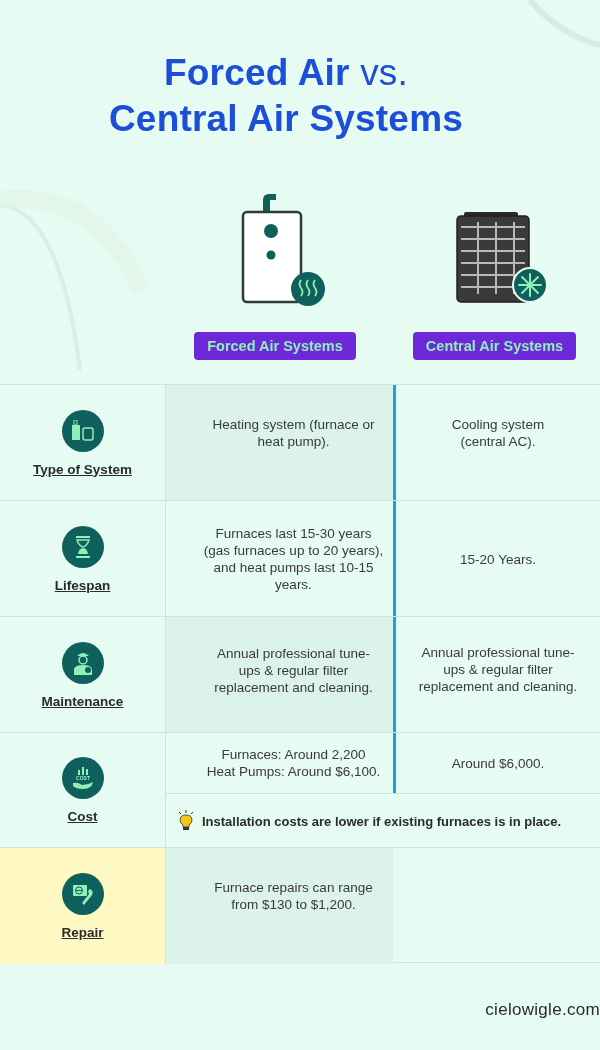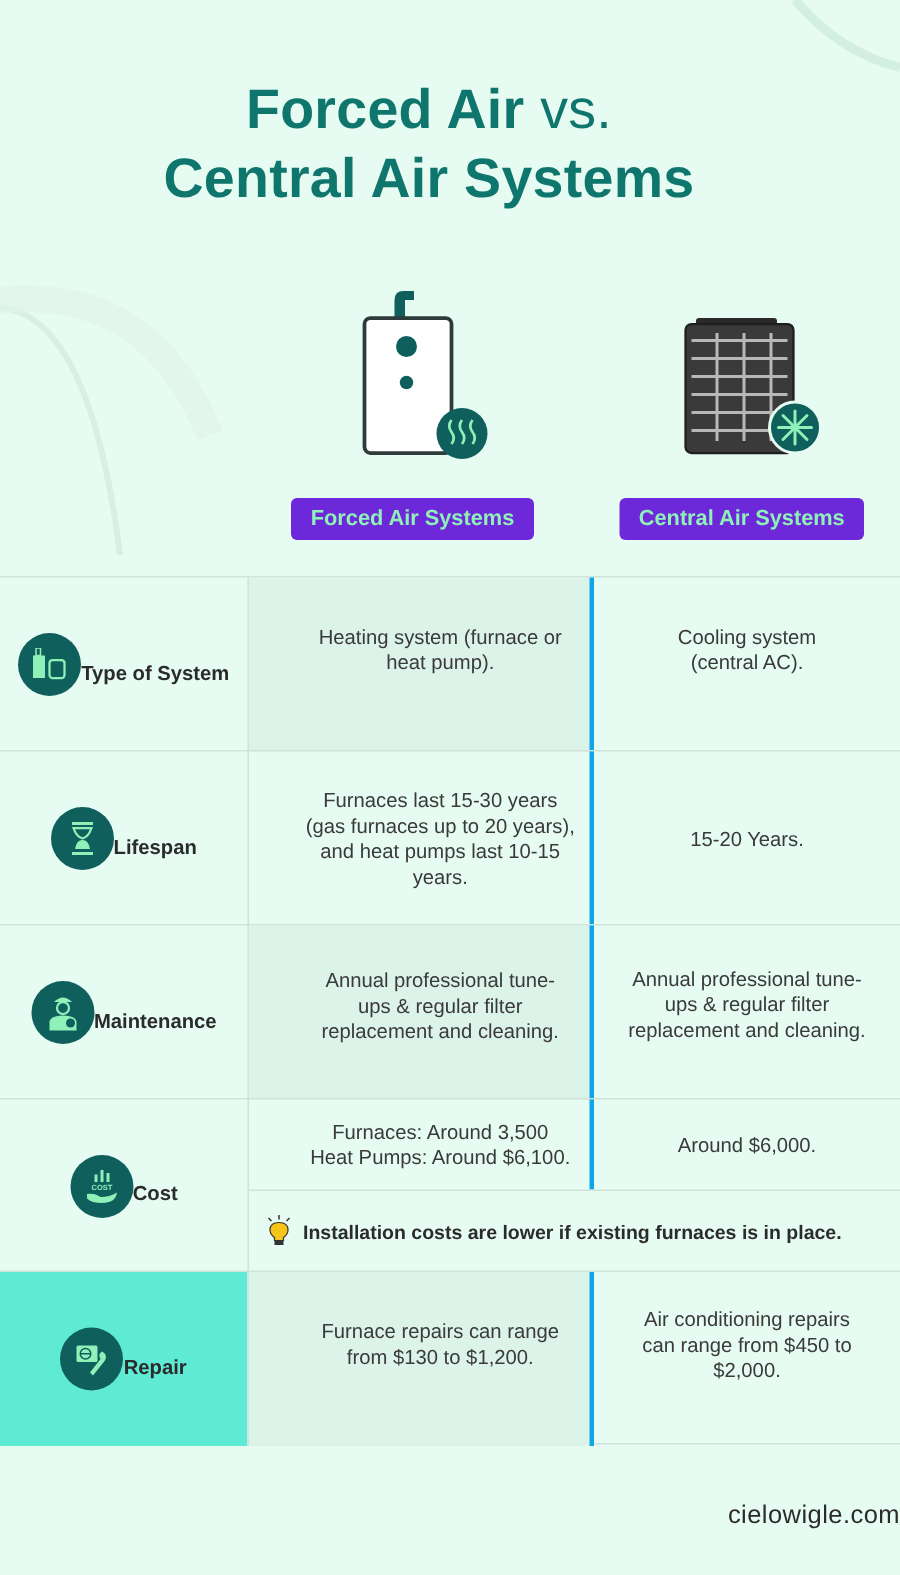--- a/index.html
+++ b/index.html
@@ -8,33 +8,33 @@
     background: #e6fbf1;
     font-family: "Liberation Sans", "DejaVu Sans", sans-serif;
     color: #2b2b2b;
     position: relative;
     overflow: hidden;
   }
   .deco { position: absolute; pointer-events: none; }
   .title {
     position: absolute; left: 0; top: 50px; width: 572px;
     text-align: center; font-weight: 700; font-size: 37px; line-height: 46px;
-    color: #0f766e; letter-spacing: 0.2px;
+    color: #1d4ed8; letter-spacing: 0.2px;
   }
   .title .vs { font-weight: 400; }
   .sys-icon { position: absolute; }
   .sys-label {
     position: absolute; top: 332px; height: 28px;
     background: #6d28d9; color: #8ff0b8; border-radius: 4px;
     font-weight: 700; font-size: 14.5px; line-height: 28px; text-align: center;
   }
   .table { position: absolute; left: 0; top: 384px; width: 600px; }
   .row { position: absolute; left: 0; width: 600px; border-top: 1px solid #cfe3d9; }
   .cell { position: absolute; top: 0; display: flex; align-items: center; justify-content: center; text-align: center; }
-  .c-label { left: 0; width: 165px; flex-direction: row; }
+  .c-label { left: 0; width: 165px; flex-direction: column; text-decoration: underline; }
   .c-a { left: 165px; width: 228px; border-left: 1px solid #cfe3d9; padding-left: 28px; }
   .c-b { left: 393px; width: 207px; border-left: 3px solid #0ea5e9; }
   .shade { background: #dcf3e9; }
   .txt { font-size: 13.5px; line-height: 17px; color: #3a3a3a; padding: 0 8px; }
   .rlabel { font-weight: 700; font-size: 13.5px; color: #2b2b2b; margin-top: 10px; }
   .ricon { width: 42px; height: 42px; border-radius: 50%; background: #0f5f5c; display: flex; align-items: center; justify-content: center; }
   .note {
     position: absolute; left: 165px; width: 435px; border-left: 1px solid #cfe3d9; border-top: 1px solid #cfe3d9;
     display: flex; align-items: center; padding-left: 10px;
     font-weight: 700; font-size: 13px; color: #2b2b2b;
@@ -160,54 +160,51 @@
             <rect x="8" y="5" width="2" height="5" fill="#8ff0b8"></rect>
             <rect x="12" y="2" width="2" height="8" fill="#8ff0b8"></rect>
             <rect x="16" y="4" width="2" height="6" fill="#8ff0b8"></rect>
             <text x="13" y="15" font-size="5" fill="#8ff0b8" text-anchor="middle" font-family="Liberation Sans, sans-serif" font-weight="700">COST</text>
             <path d="M3 18 Q8 17 12 20 Q18 20 23 17 Q22 24 13 24 Q6 24 3 21Z" fill="#8ff0b8"></path>
           </svg>
       </div>
       <div class="rlabel">Cost</div>
     </div>
     <div class="cell c-a" style="height:60px;flex-direction:column">
-      <div class="txt">Furnaces: Around 3,500</div>
+      <div class="txt">Furnaces: Around 2,200</div>
       <div class="txt">Heat Pumps: Around $6,100.</div>
     </div>
     <div class="cell c-b" style="height:60px">
         <div class="txt">Around $6,000.</div>
       </div>
     <div class="note" style="top:60px;height:55px">
       <svg width="20" height="22" viewBox="0 0 20 22" style="margin-right:6px">
         <g stroke="#333" stroke-width="1">
             <line x1="10" y1="0" x2="10" y2="3"></line>
             <line x1="3" y1="2" x2="5" y2="4"></line>
             <line x1="17" y1="2" x2="15" y2="4"></line>
           </g>
         <path d="M10 5 Q4 5 4 10 Q4 13 7 15 V17 H13 V15 Q16 13 16 10 Q16 5 10 5Z" fill="#f5c518" stroke="#333" stroke-width="0.8"></path>
         <rect x="7" y="17" width="6" height="3" fill="#333"></rect>
       </svg>
       <span>Installation costs are lower if existing furnaces is in place.</span>
     </div>
   </div>
 
   <div class="row" style="top:463px;height:116px;border-bottom:1px solid #cfe3d9">
-    <div class="cell c-label" style="height:116px;background:#5eead4">
+    <div class="cell c-label" style="height:116px;background:#fef9c3">
       <div class="ricon">
         <svg width="26" height="26" viewBox="0 0 26 26">
             <rect x="3" y="4" width="14" height="11" rx="1" fill="#8ff0b8"></rect>
             <circle cx="9" cy="9.5" r="3.5" fill="none" stroke="#0f5f5c" stroke-width="1"></circle>
             <line x1="5.5" y1="9.5" x2="12.5" y2="9.5" stroke="#0f5f5c"></line>
             <path d="M20 8 Q24 10 22 14 L14 24 L12 22 L19 13 Q17 10 20 8Z" fill="#8ff0b8"></path>
           </svg>
       </div>
       <div class="rlabel">Repair</div>
     </div>
     <div class="cell c-a shade" style="height:116px">
         <div class="txt" style="width:190px;margin-top:-20px">Furnace repairs can range from $130 to $1,200.</div>
       </div>
-    <div class="cell c-b" style="height:116px">
-        <div class="txt" style="width:170px;margin-top:-20px">Air conditioning repairs can range from $450 to $2,000.</div>
-      </div>
   </div>
 </div>
 
 <div class="footer">cielowigle.com</div>
 
 </body></html>

